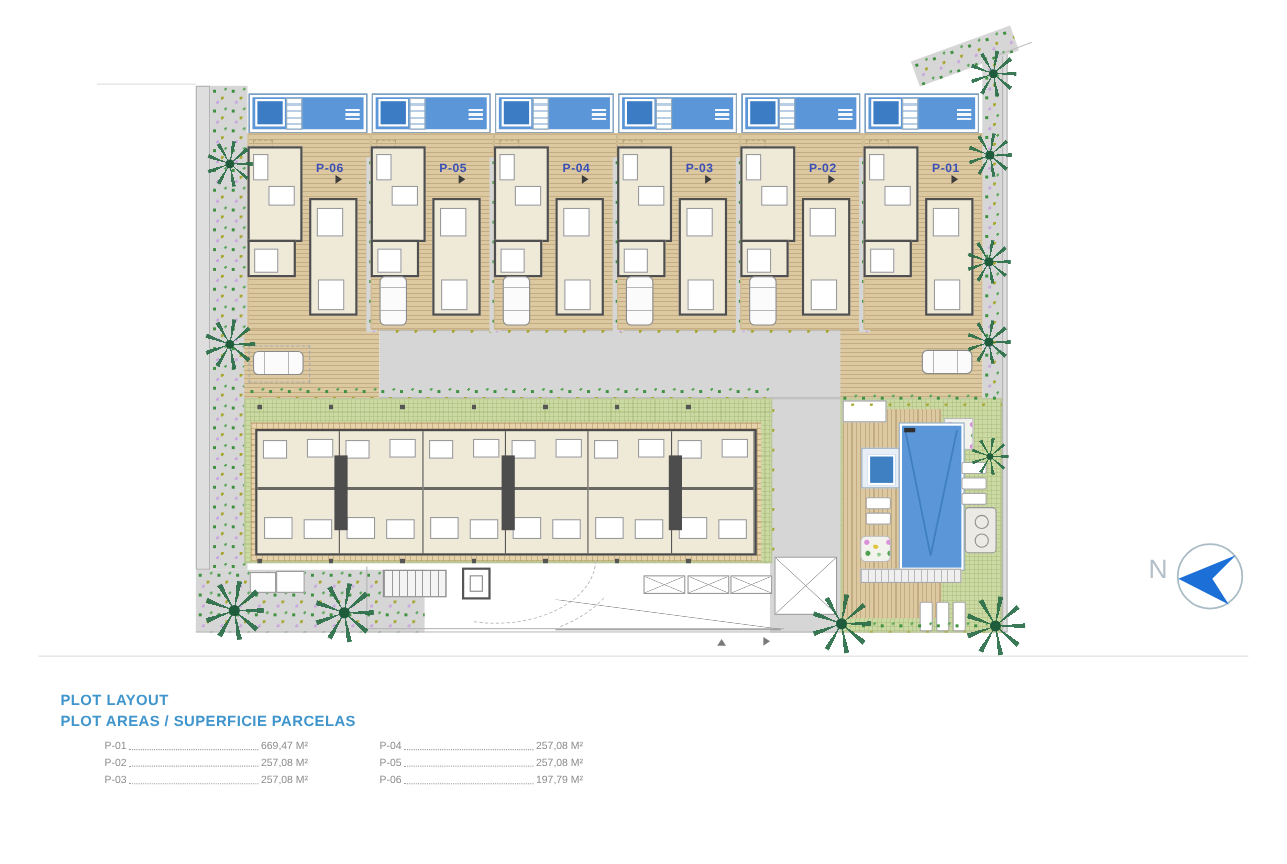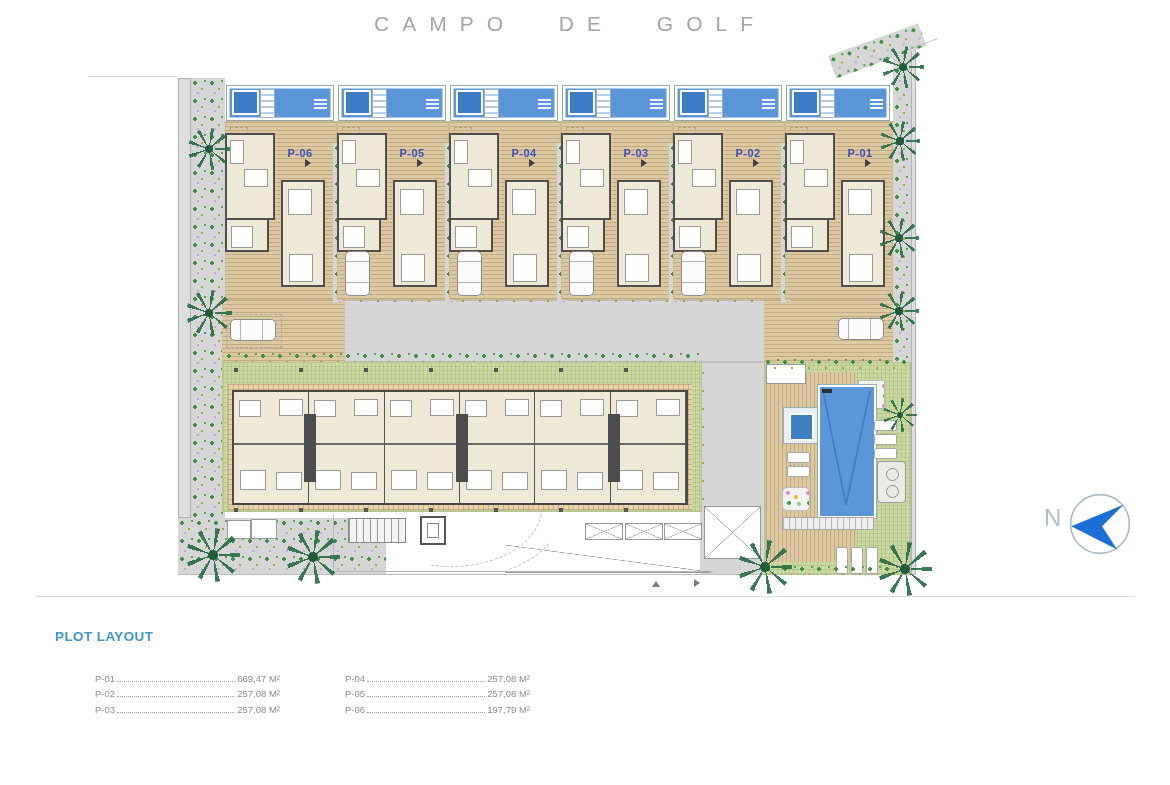--- a/index.html
+++ b/index.html
@@ -130,21 +130,20 @@
   .lrow{display:flex;align-items:flex-end;height:15.5px;font-size:9.5px;color:#8d8d8d;}
   .lrow .ll{flex:0 0 auto;}
   .lrow .ld{flex:1 1 auto;border-bottom:1.5px dotted #a0a0a0;margin:0 2px 2px 2px;}
   .lrow .lv{flex:0 0 auto;}
 </style>
 </head>
 <body>
 
 <div id="stage">
 
-  <div id="title">CAMPO DE GOLF</div>
 
   <div class="abs wall" style="left:178px;top:78px;width:13px;height:440px;"></div>
   <div class="abs gray dots" style="left:191px;top:78px;width:34px;height:440px;"></div>
   <div class="abs gray dots" style="left:178px;top:518px;width:208px;height:57px;"></div>
   <div class="abs gray dots" style="left:893px;top:48px;width:18px;height:527px;"></div>
   <div class="abs wall" style="left:911px;top:46px;width:5px;height:529px;"></div>
   <div class="abs gray dots" style="left:828px;top:56px;width:96px;height:24px;transform:rotate(-20deg);transform-origin:left top;"></div>
   <div class="abs" style="left:905px;top:44px;width:34px;height:1px;background:#bbb;transform:rotate(-21deg);"></div>
   <div class="abs" style="left:88px;top:76px;width:90px;height:1px;background:#ddd;"></div>
   <div class="abs" style="left:178px;top:574px;width:737px;height:1px;background:#bcbcbc;"></div>
@@ -416,20 +415,21 @@
 
   <div id="north">
     <span class="nl">N</span>
     <svg width="64" height="64" viewBox="0 0 60 60">
       <circle cx="30" cy="30" r="27.5" fill="none" stroke="#a9bcc6" stroke-width="1.5"></circle>
       <polygon points="3,32 52,12 32,32 46,54" fill="#1b6fd6"></polygon>
     </svg>
   </div>
 
   <div id="leg-title">PLOT LAYOUT</div>
+  <div id="leg-sub">PLOT AREAS / SUPERFICIE PARCELAS</div>
   <div class="legcol c0">
 
   <div class="lrow i0">
         <span class="ll">P-01</span>
         <span class="ld"></span>
         <span class="lv">669,47 M²</span>
       </div>
       <div class="lrow i1">
         <span class="ll">P-02</span>
         <span class="ld"></span>

